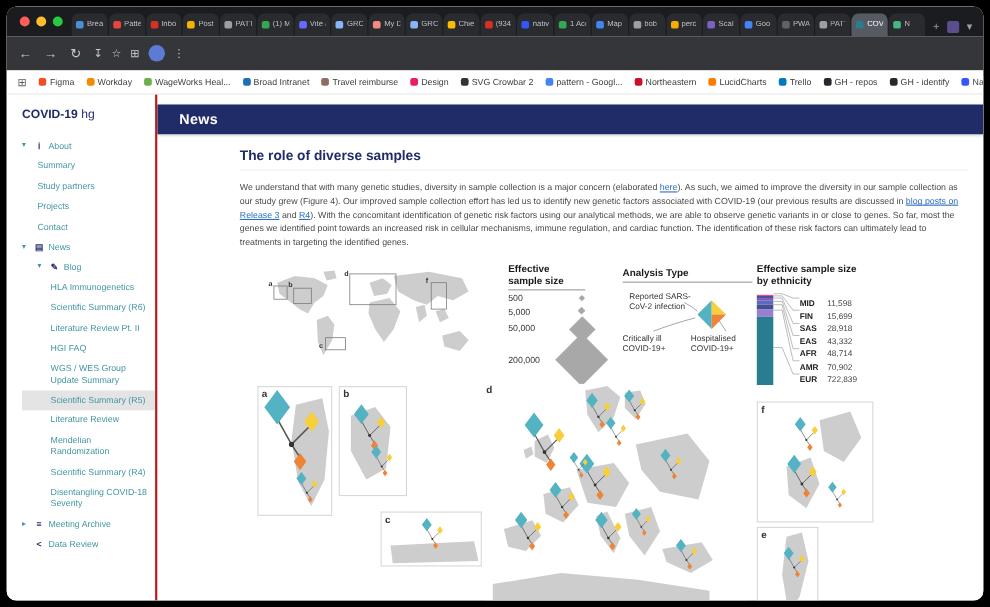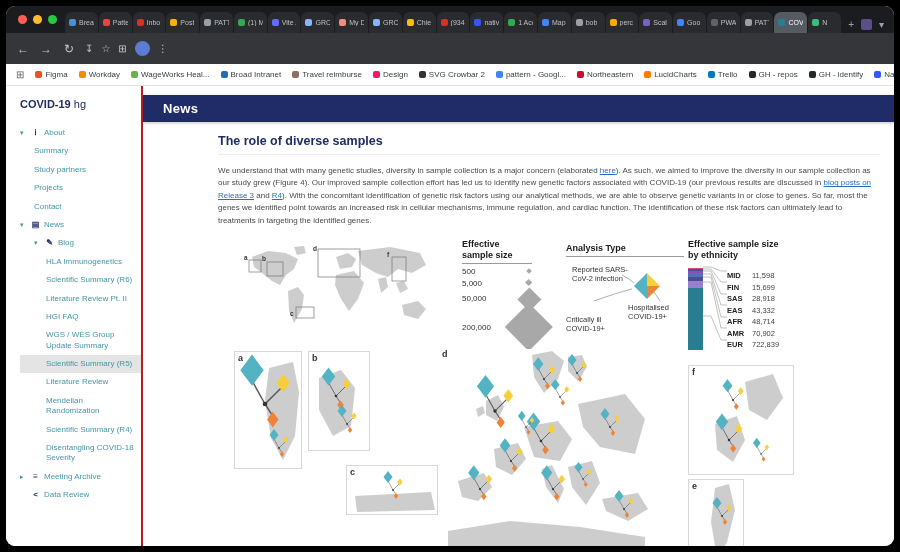--- a/index.html
+++ b/index.html
@@ -65,21 +65,21 @@
   .panel { position:absolute; border:1px solid #d8d8d8; background:#fff; }
   .noborder { border:none; }
   .fig-letter { position:absolute; font-size:9px; font-weight:bold; color:#333; z-index:2; }
   .legend-title { font-weight:bold; color:#1a1a1a; font-size:9px; border-bottom:1px solid #9a9a9a; padding-bottom:2px; line-height:1.2; }
   .sl-row { display:flex; justify-content:space-between; align-items:center; margin:3px 0; font-size:8px; color:#333; }
   .diaw { width:38px; display:flex; justify-content:center; align-items:center; }
   .dia { display:block; background:#a8a8a8; transform:rotate(45deg); }
   .al-body { position:relative; height:72px; font-size:7.5px; color:#333; line-height:1.25; }
   .al-reported { position:absolute; left:6px; top:8px; width:58px; }
   .al-tri { position:absolute; left:68px; top:16px; }
-  .al-critical { position:absolute; left:0; top:46px; width:56px;margin-top:12px; }
+  .al-critical { position:absolute; left:0; top:46px; width:56px; }
   .al-hosp { position:absolute; left:62px; top:46px; width:56px; }
   .tri-t{fill:var(--m-teal)} .tri-y{fill:var(--m-yellow)} .tri-o{fill:var(--m-orange)}
   .al-lines { position:absolute; left:0; top:0; }
   .eth-title { font-weight:bold; color:#1a1a1a; font-size:9px; line-height:1.25; margin-bottom:5px; }
   .eth-body { display:flex; align-items:flex-end; }
   .eth-bar { width:15px; height:82px; display:flex; flex-direction:column; }
   .eth-seg { width:100%; }
   .eth-rows { display:flex; flex-direction:column; }
   .eth-row { height:11.5px; display:flex; align-items:center; gap:5px; font-size:7.5px; }
   .ecode { font-weight:bold; color:#222; width:20px; }

